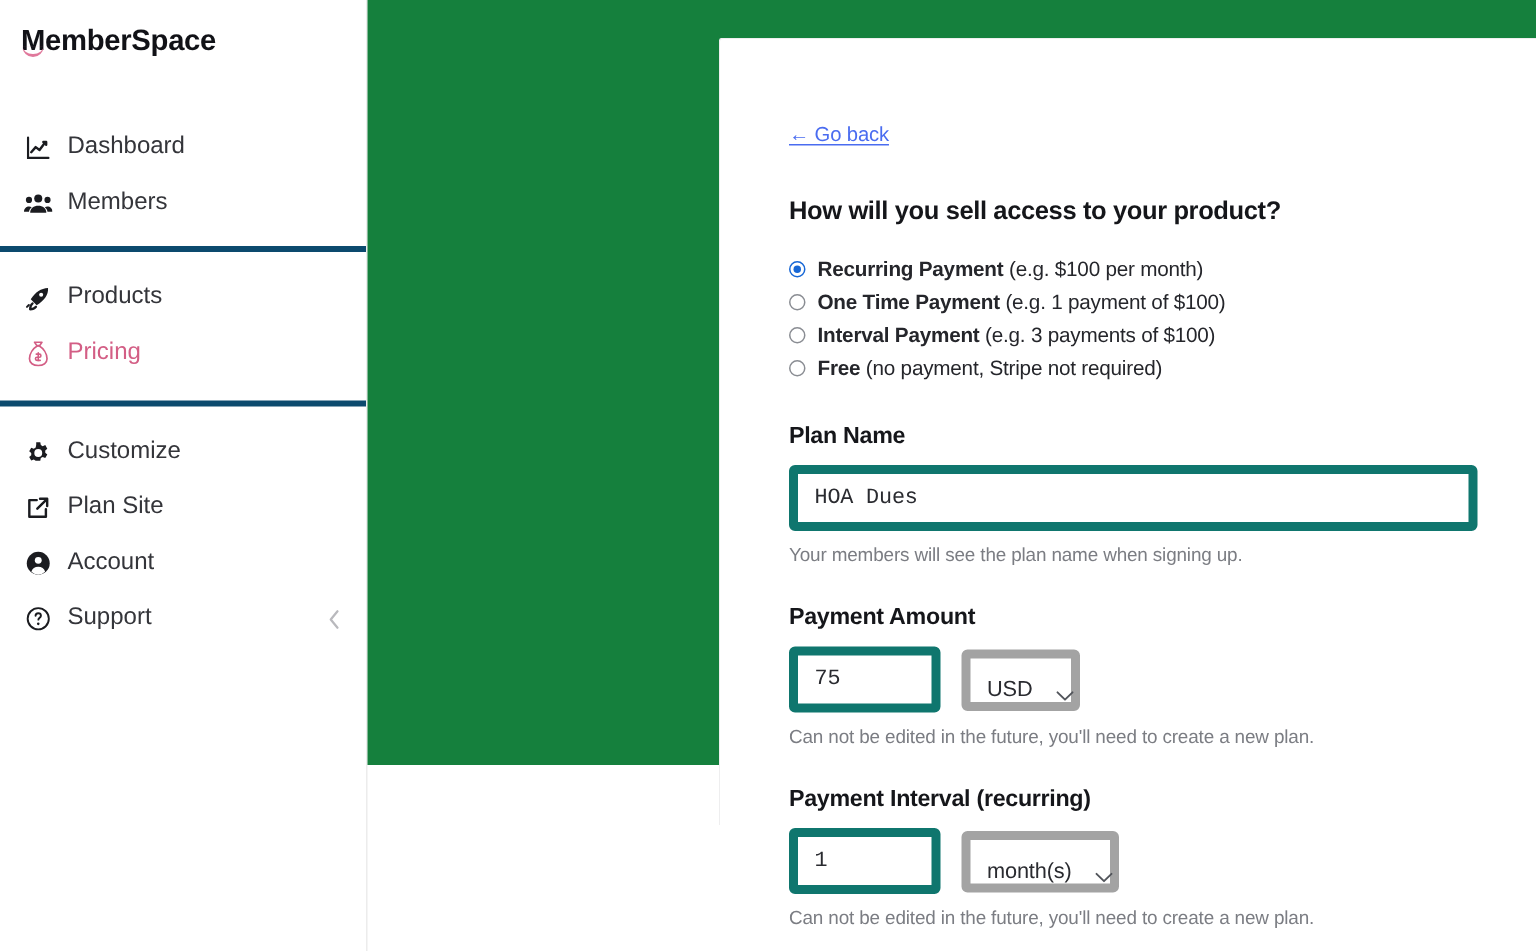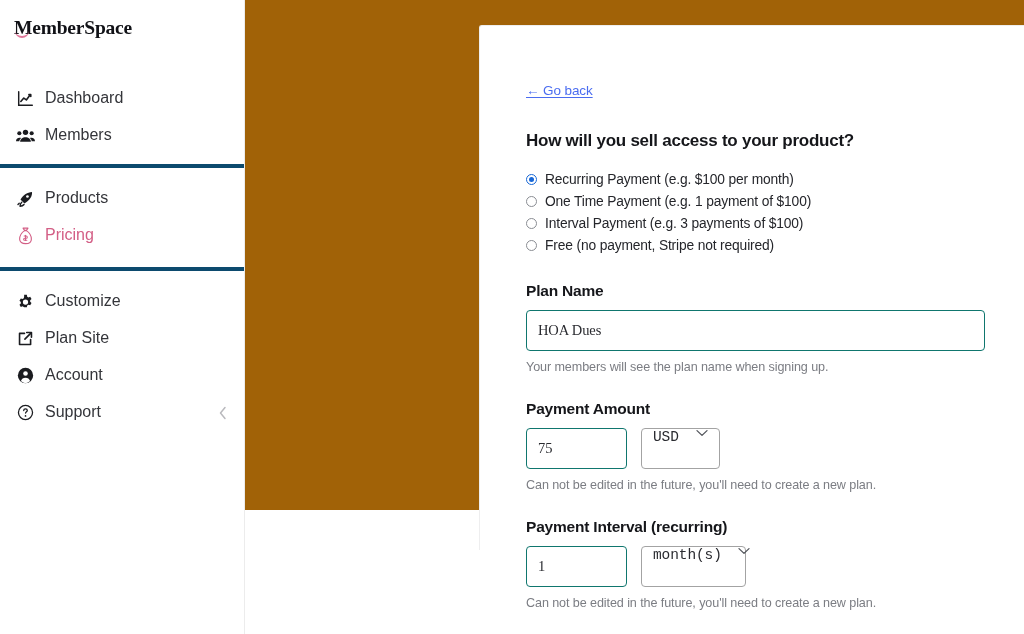--- a/index.html
+++ b/index.html
@@ -28,21 +28,20 @@
     border-right: 1px solid #ececec;
     flex: 0 0 245px;
     position: relative;
   }
 
   .brand {
     padding: 10px 0 0 14px;
     height: 46px;
     display: flex;
     align-items: center;
-    font-family: Liberation Serif, serif;
   }
   .brand-logo {
     font-size: 19.5px;
     font-weight: 700;
     letter-spacing: -0.2px;
     color: #111217;
     position: relative;
     line-height: 1;
     white-space: nowrap;
   }
@@ -96,21 +95,21 @@
     color: #b9b9bd;
     display: flex;
     align-items: center;
     cursor: pointer;
   }
 
   
   .main {
     flex: 1 1 auto;
     height: 510px;
-    background: #a16207;
+    background: #15803d;
     position: relative;
   }
 
   .card {
     position: absolute;
     left: 234px;
     top: 25px;
     right: 0;
     bottom: -40px;
     background: #ffffff;
@@ -165,66 +164,65 @@
   }
   .radio-row.selected .radio-mark::after {
     content: "";
     position: absolute;
     left: 2px; top: 2px;
     width: 5px; height: 5px;
     border-radius: 50%;
     background: #1767d6;
   }
   .radio-text { font-size: 13.8px; color: #25262b; letter-spacing: -0.15px; }
-  .radio-text b { font-weight: 400; }
+  .radio-text b { font-weight: 700; }
   .radio-text span { color: #25262b; font-weight: 400; }
 
   .field-block { margin-top: 26px; }
   .field-label {
     font-size: 15.5px;
     font-weight: 700;
     color: #15161a;
     letter-spacing: -0.2px;
     margin-bottom: 10px;
   }
   .field-row { display: flex; align-items: center; gap: 14px; }
 
   .text-input {
     height: 41px;
-    border: 1px solid #0f766e;
+    border: 6px solid #0f766e;
     border-radius: 4px;
     background: #ffffff;
-    font-family: Liberation Serif, serif;
+    font-family: Liberation Mono, monospace;
     font-size: 14.5px;
     color: #2a2b30;
     padding: 16px 11px;
     outline: none;
     letter-spacing: -0.1px;
   }
   .input-wide { width: 459px; }
   .input-small { width: 101px; }
 
   .select-wrap {
     position: relative;
     display: inline-block;
   }
   .select-box {
     height: 41px;
-    border: 1px solid #a3a3a3;
+    border: 6px solid #a3a3a3;
     border-radius: 4px;
     background: #ffffff;
     display: flex;
-    align-items: flex-start;
+    align-items: flex-end;
     padding: 0 11px;
     font-size: 14.5px;
     color: #2a2b30;
     cursor: pointer;
     letter-spacing: -0.1px;
     gap: 16px;
-    font-family: Liberation Mono, monospace;
   }
   .select-box.w-usd { width: 79px; justify-content: space-between; }
   .select-box.w-month { width: 105px; justify-content: space-between; }
   .chev { color: #52555b; display: flex; align-items: center; }
 
   .helper {
     margin-top: 9px;
     font-size: 12.6px;
     color: #7b7d83;
     letter-spacing: -0.1px;

